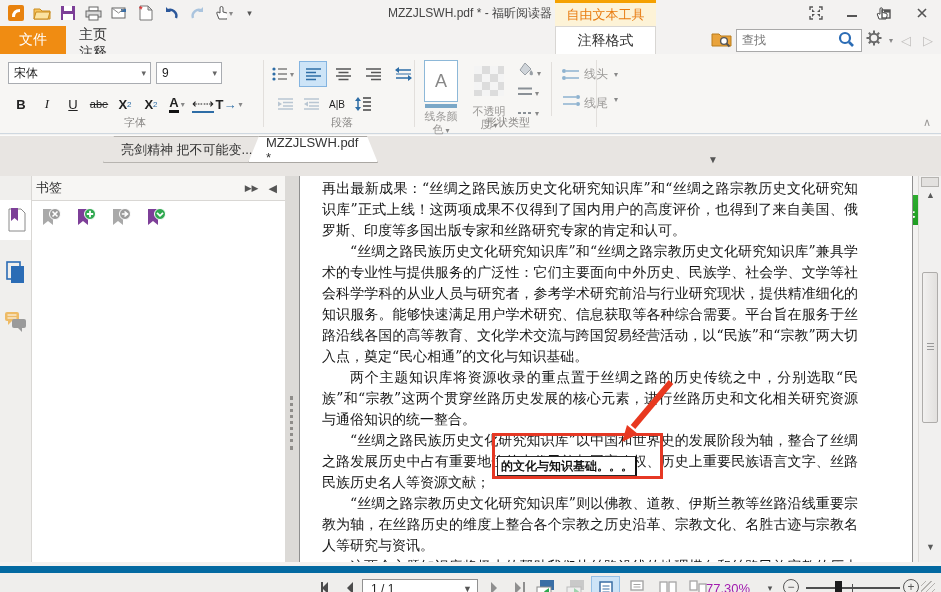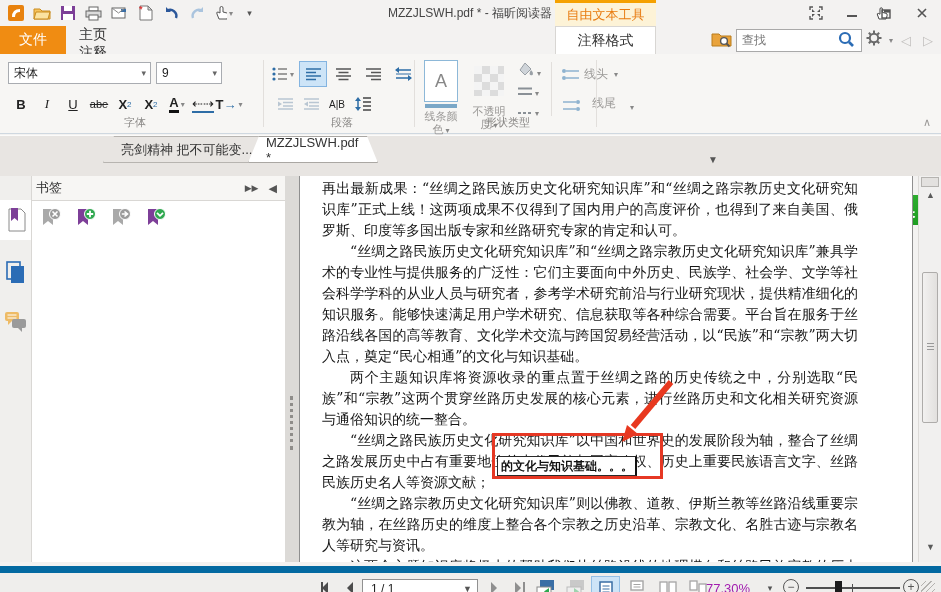--- a/index.html
+++ b/index.html
@@ -405,21 +405,21 @@
                 <path d="M4 2 h13 M4 9 h13"></path>
               </g>
               <g fill="#8fb3cf">
                 <circle cx="2" cy="2" r="2"></circle>
                 <circle cx="2" cy="9" r="2"></circle>
               </g>
             </svg>
           <span>线头</span>
             <span class="mini-caret">▾</span>
         </span>
-        <span style="display:flex;align-items:flex-end;gap:12px;color:#9b9997;font-size:12px;">
+        <span style="display:flex;align-items:flex-start;gap:4px;color:#9b9997;font-size:12px;">
           <svg width="18" height="12">
               <g stroke="#8fb3cf" stroke-width="1.6">
                 <path d="M1 2 h13 M1 9 h13"></path>
               </g>
               <g fill="#8fb3cf">
                 <circle cx="16" cy="2" r="2"></circle>
                 <circle cx="16" cy="9" r="2"></circle>
               </g>
             </svg>
           <span>线尾</span>

